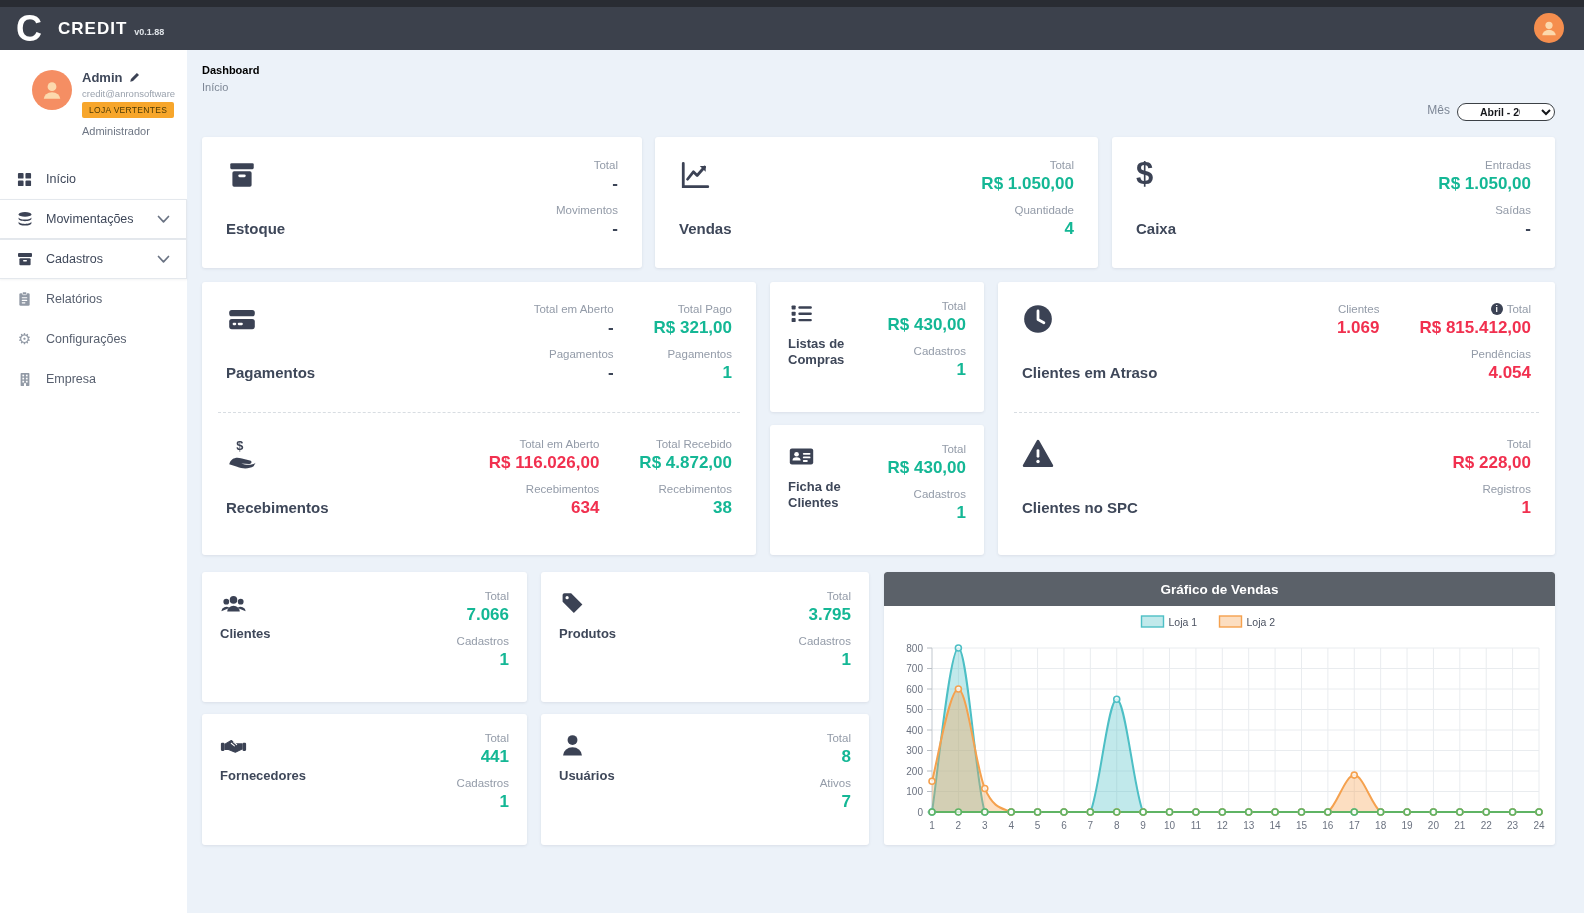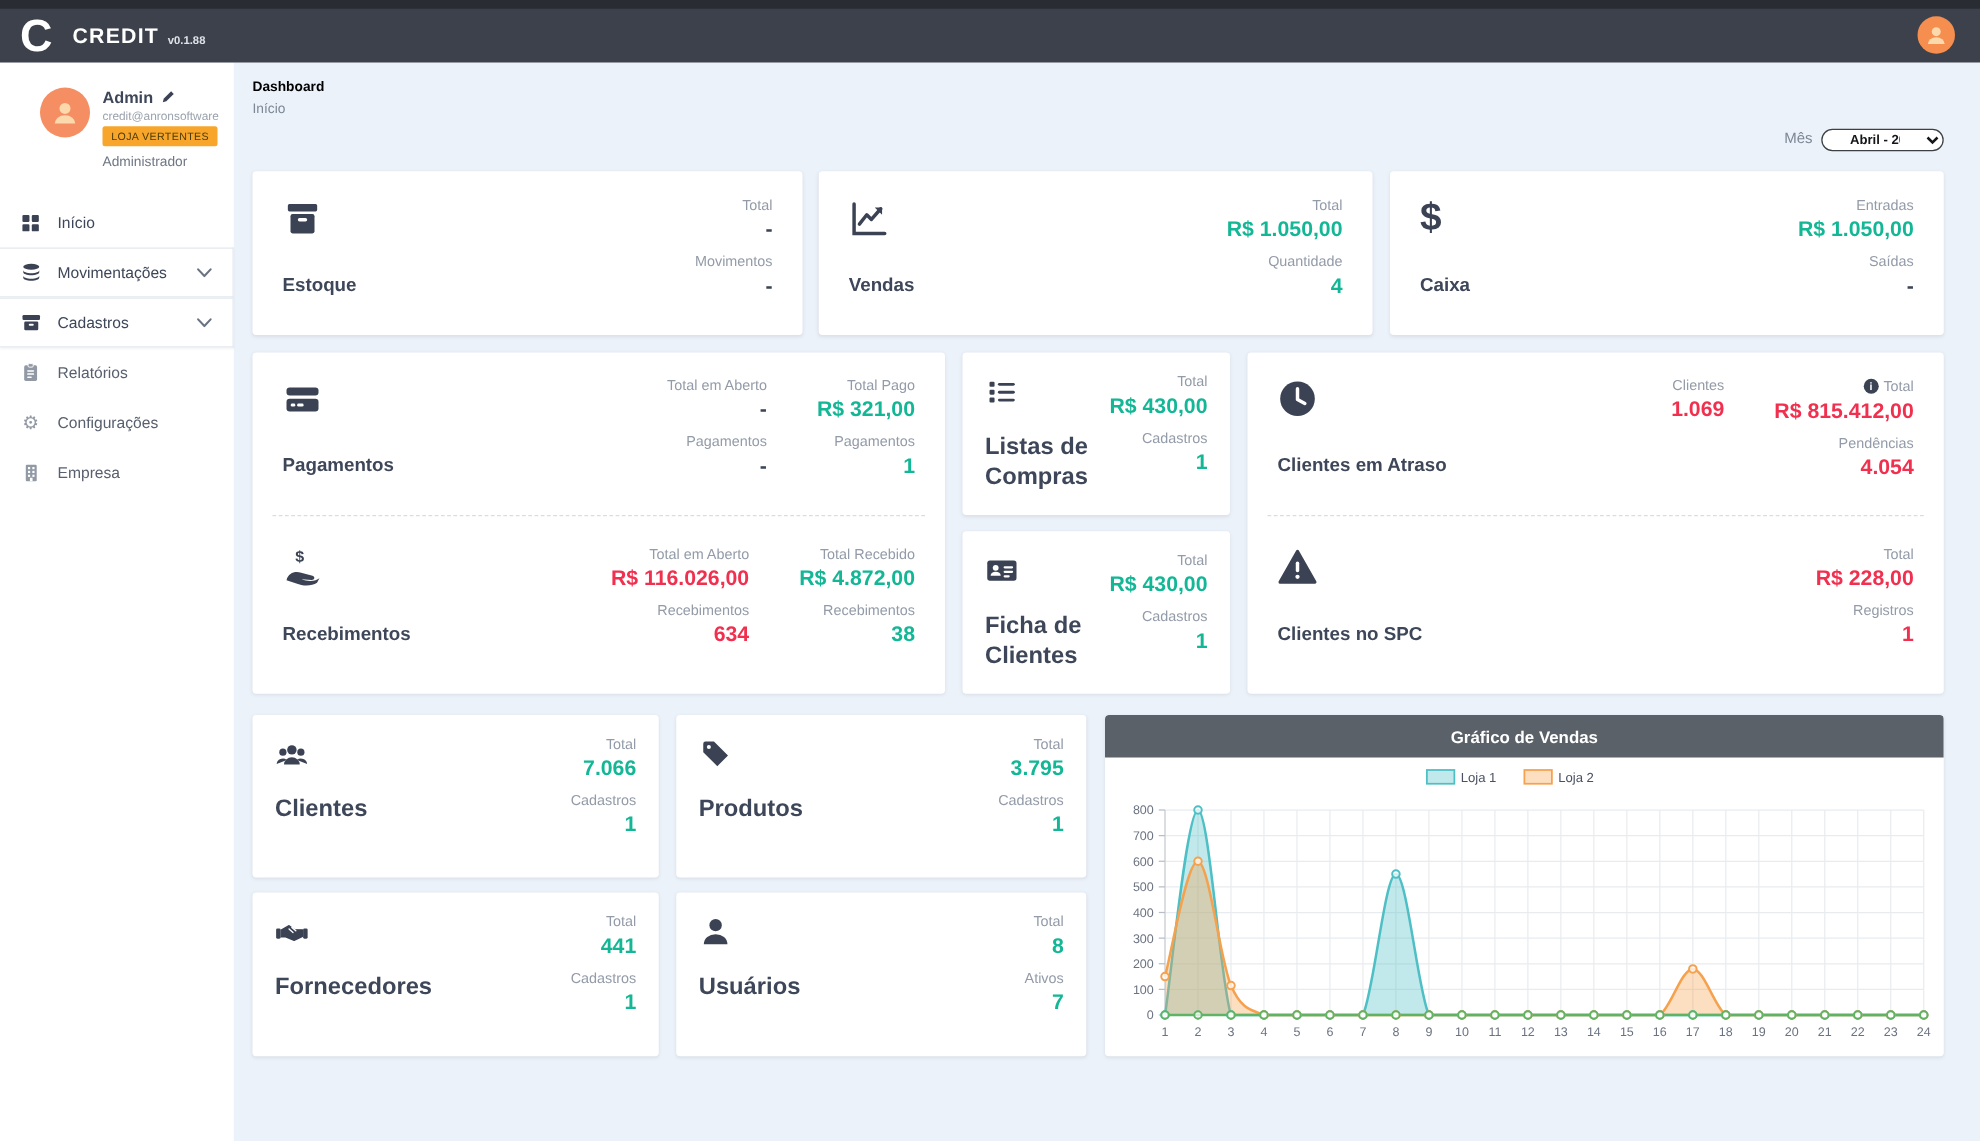--- a/index.html
+++ b/index.html
@@ -54,21 +54,21 @@
   .stats{margin-left:auto;display:flex;gap:40px;text-align:right;flex:none}
   .scol{display:flex;flex-direction:column;align-items:flex-end}
   .slabel{font-size:11.5px;color:var(--label)}
   .sval{font-size:17px;font-weight:bold;margin-top:3px}
   .sval + .slabel{margin-top:10px}
   .v-dark{color:var(--dark)} .v-teal{color:var(--teal)} .v-red{color:var(--red)}
   .half{display:flex;padding:21px 24px;height:125px}
   .dash{border:none;border-top:1px dashed #d8dde2;margin:5px 16px 4px}
   .mini .statrow{padding:18px 18px}
   .mini .cicon{width:27px;height:27px}
-  .mini .ctitle{font-size:19px;margin-top:19px}
+  .mini .ctitle{font-size:13px;margin-top:9px}
   .info-dot{display:inline-block;width:12px;height:12px;border-radius:50%;background:#3b4254;color:#fff;font-size:8.5px;font-weight:bold;line-height:12px;text-align:center;margin-right:4px;vertical-align:1px}
 
   
   .chart-card{overflow:hidden}
   .chart-head{height:34px;background:#5b6169;color:#fff;display:flex;align-items:center;justify-content:center;font-size:13.5px;font-weight:bold;border-radius:3px 3px 0 0}
 </style>
 </head>
 <body>
 
 <div class="app">

